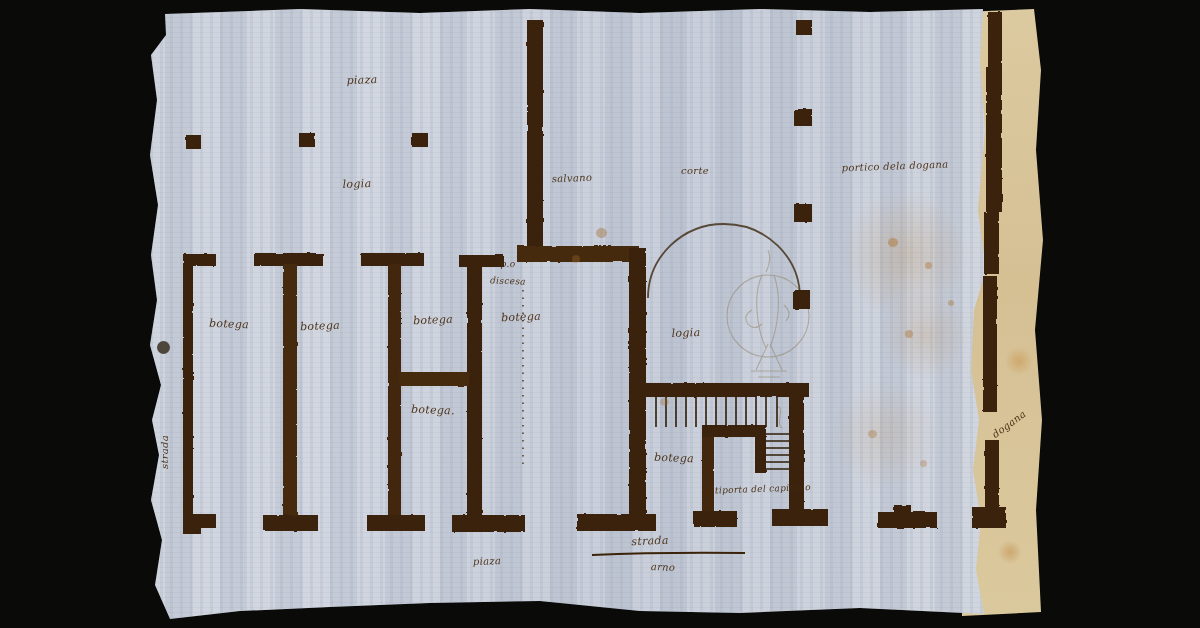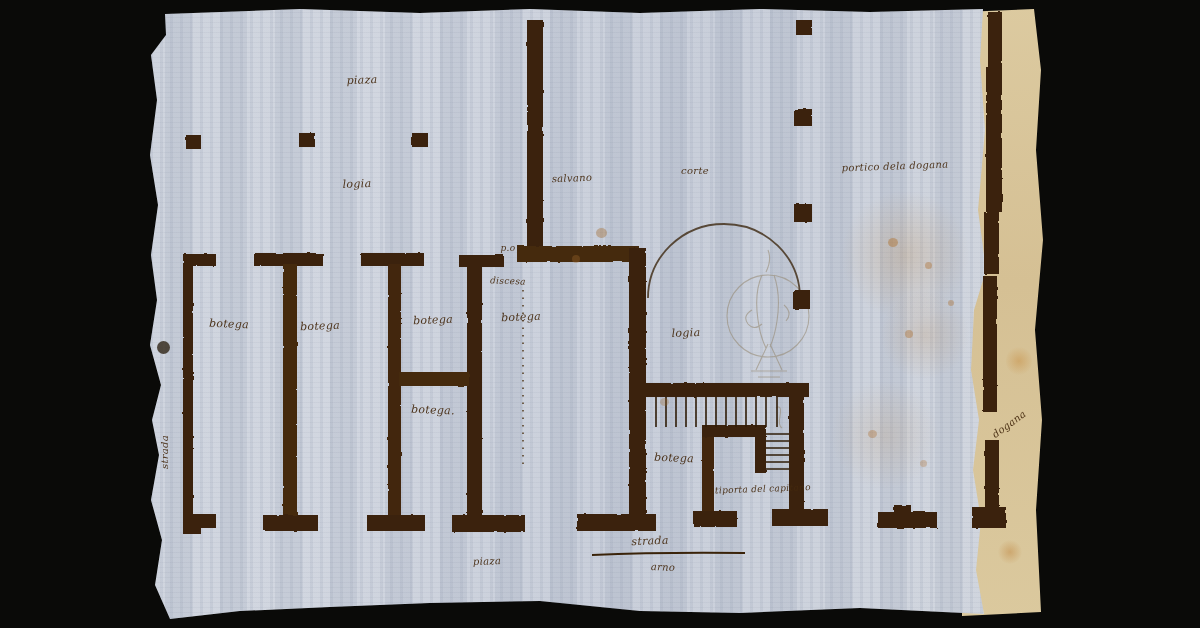--- a/index.html
+++ b/index.html
@@ -141,21 +141,21 @@
   <div class="stain" style="left:660px;top:398px;width:9px;height:8px;background:rgba(160,105,45,.3);"></div>
   <div class="stain" style="left:157px;top:341px;width:13px;height:13px;background:rgba(47,36,21,.8);"></div>
   <div class="stain" style="left:1006px;top:346px;width:26px;height:30px;background:radial-gradient(circle,rgba(202,152,82,.6),rgba(202,152,82,0) 72%);"></div>
   <div class="stain" style="left:998px;top:540px;width:24px;height:24px;background:radial-gradient(circle,rgba(195,142,75,.55),rgba(195,142,75,0) 72%);"></div>
 
   <span class="lbl tilt1" style="left:362px;top:80px;">piaza</span>
   <span class="lbl tilt1" style="left:357px;top:184px;">logia</span>
   <span class="lbl sm tilt1" style="left:572px;top:178px;">salvano</span>
   <span class="lbl sm" style="left:695px;top:170px;">corte</span>
   <span class="lbl sm tilt1" style="left:895px;top:166px;">portico dela dogana</span>
-  <span class="lbl xs" style="left:508px;top:248px;">p.o</span>
+  <span class="lbl xs" style="left:508px;top:264px;">p.o</span>
   <span class="lbl xs tilt2" style="left:508px;top:281px;">discesa</span>
   <span class="lbl tilt2" style="left:229px;top:324px;">botega</span>
   <span class="lbl tilt1" style="left:320px;top:326px;">botega</span>
   <span class="lbl tilt1" style="left:433px;top:320px;">botega</span>
   <span class="lbl tilt1" style="left:521px;top:317px;">botega</span>
   <span class="lbl tilt2" style="left:433px;top:410px;">botega.</span>
   <span class="lbl tilt1" style="left:686px;top:333px;">logia</span>
   <span class="lbl tilt2" style="left:674px;top:458px;">botega</span>
   <span class="lbl xs tilt1" style="left:757px;top:489px;">antiporta del capitano</span>
   <span class="lbl sm rot90" style="left:164px;top:452px;">strada</span>

